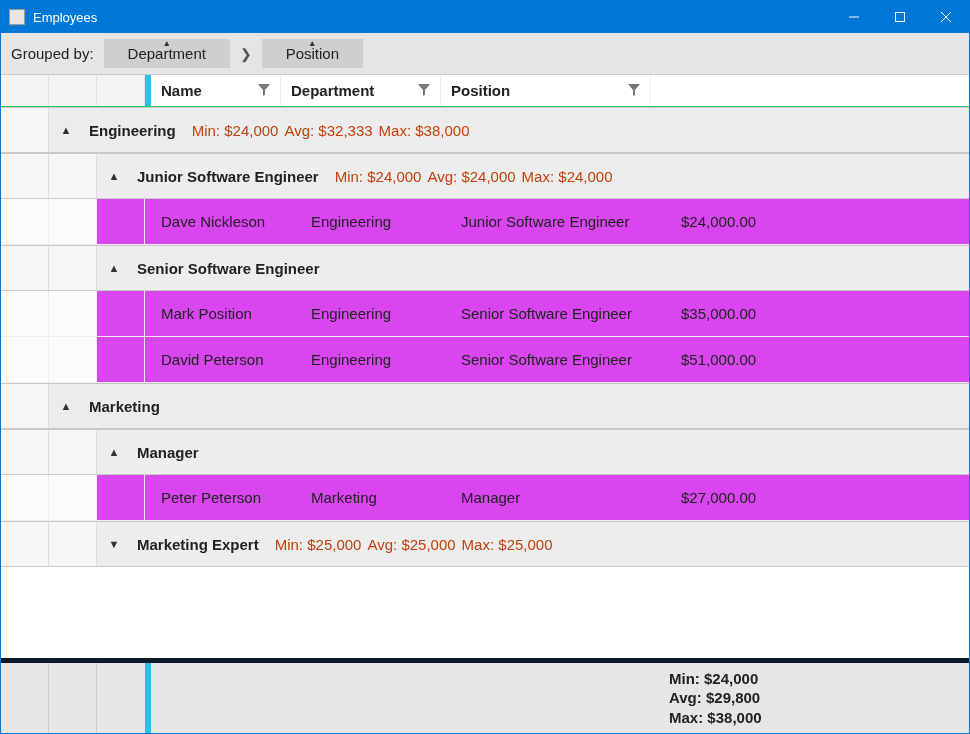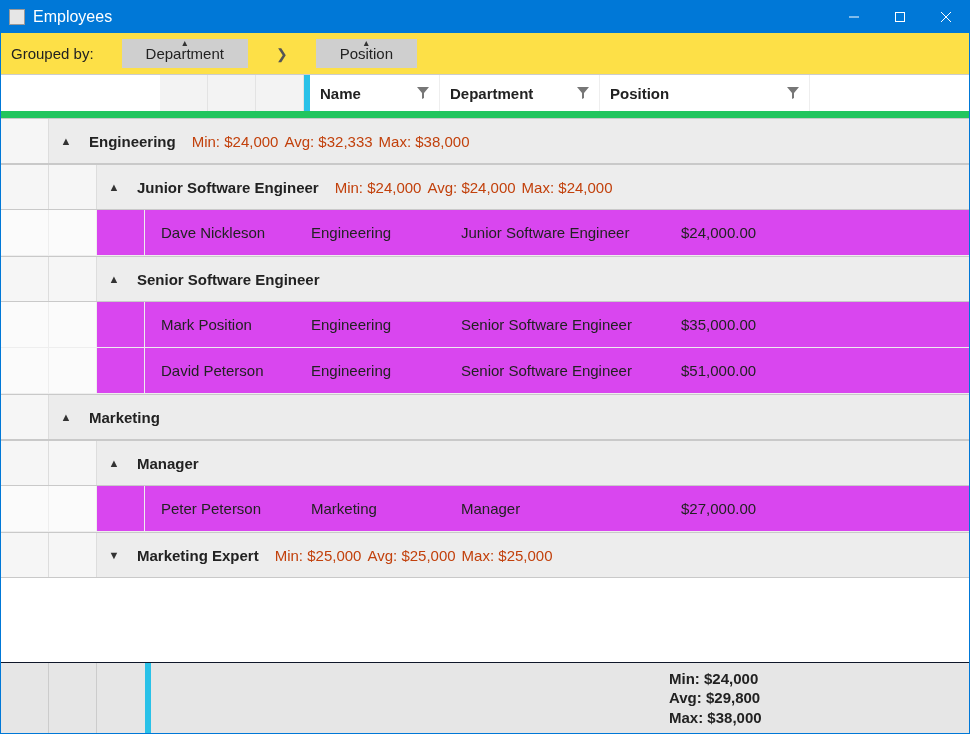--- a/index.html
+++ b/index.html
@@ -1,31 +1,31 @@
 <!DOCTYPE html>
 <html><head>
 <meta charset="utf-8">
 <style>
   * { box-sizing: border-box; }
   html, body { margin:0; padding:0; font-family: "Segoe UI", Arial, sans-serif; font-size:15px; color:#222; }
   .window { width:970px; height:734px; border:1px solid #0078d7; background:#fff; display:flex; flex-direction:column; }
   .titlebar { height:32px; background:#0078d7; color:#fff; display:flex; align-items:center; }
   .titlebar .icon { width:16px; height:16px; margin:0 8px; background:#e6e6e6; border:1px solid #999; display:inline-block; }
-  .titlebar .title { flex:0 0 auto; font-size:16px; }
+  .titlebar .title { flex:0 0 auto; font-size:13px; }
   .titlebar .spacer { flex:1; }
   .winbtn { width:46px; height:32px; display:flex; align-items:center; justify-content:center; color:#fff; }
   .winbtn svg { width:10px; height:10px; stroke:#fff; stroke-width:1; fill:none; }
 
-  .groupbar { background:#fde047; border-bottom:1px solid #ccc; padding:6px 10px; display:flex; align-items:center; gap:28px; }
+  .groupbar { background:#e5e5e5; border-bottom:1px solid #ccc; padding:6px 10px; display:flex; align-items:center; gap:10px; }
   .groupchip { background:#cfcfcf; padding:6px 24px; position:relative; display:flex; align-items:center; }
   .groupchip .sort-caret { position:absolute; top:-2px; left:50%; transform:translateX(-50%); font-size:10px; color:#333; }
   .group-sep { color:#555; font-size:14px; }
 
   .grid { flex:1; display:flex; flex-direction:column; overflow:hidden; background:#fff; }
-  .colheaders { display:flex; border-bottom:7px solid #22c55e; background:#fff; height:43px; align-items:stretch;justify-content:center; }
+  .colheaders { display:flex; border-bottom:1px solid #22c55e; background:#fff; height:32px; align-items:stretch; }
   .ind { flex:0 0 48px; border-right:1px solid #e3e3e3; background:#f3f3f3; }
   .vmark { flex:0 0 6px; background:#29c1e8; }
   .colcell { display:flex; align-items:center; padding:0 10px; border-right:1px solid #eee; font-weight:600; gap:8px; }
   .col-name  { flex:0 0 130px; }
   .col-dept  { flex:0 0 160px; }
   .col-pos   { flex:0 0 210px; }
   .col-sal   { flex:0 0 130px; }
   .filter-icon { margin-left:auto; color:#777; }
   .filter-icon svg { width:12px; height:12px; fill:#777; }
 
@@ -41,21 +41,21 @@
 
   .data-row { display:flex; align-items:center; height:46px; border-bottom:1px solid #eee; background:#d946ef; }
   .data-row .rowind { flex:0 0 48px; border-right:1px solid #eee; height:100%; background:#fbfbfb; }
   .leadpad { flex:0 0 48px; height:100%; border-right:1px solid #eee; }
   .cell { padding:0 10px; }
   .c-name { flex:0 0 150px; }
   .c-dept { flex:0 0 150px; }
   .c-pos  { flex:0 0 220px; }
   .c-sal  { flex:0 0 120px; }
 
-  .footer { background:#e6e6e6; border-top:1px solid #0f172a; display:flex; }
+  .footer { background:#e6e6e6; border-top:5px solid #0f172a; display:flex; }
   .footer .find { flex:0 0 48px; border-right:1px solid #ccc; }
   .footer .find2 { flex:0 0 48px; border-right:1px solid #ccc; }
   .footer .fpad { flex:0 0 48px; }
   .footer .fvmark { flex:0 0 6px; background:#29c1e8; }
   .footer .fspace { flex:1; }
   .footer-stats { padding:6px 10px 6px 0; font-weight:700; line-height:1.3; width:300px; }
 </style>
 </head>
 <body>
 

